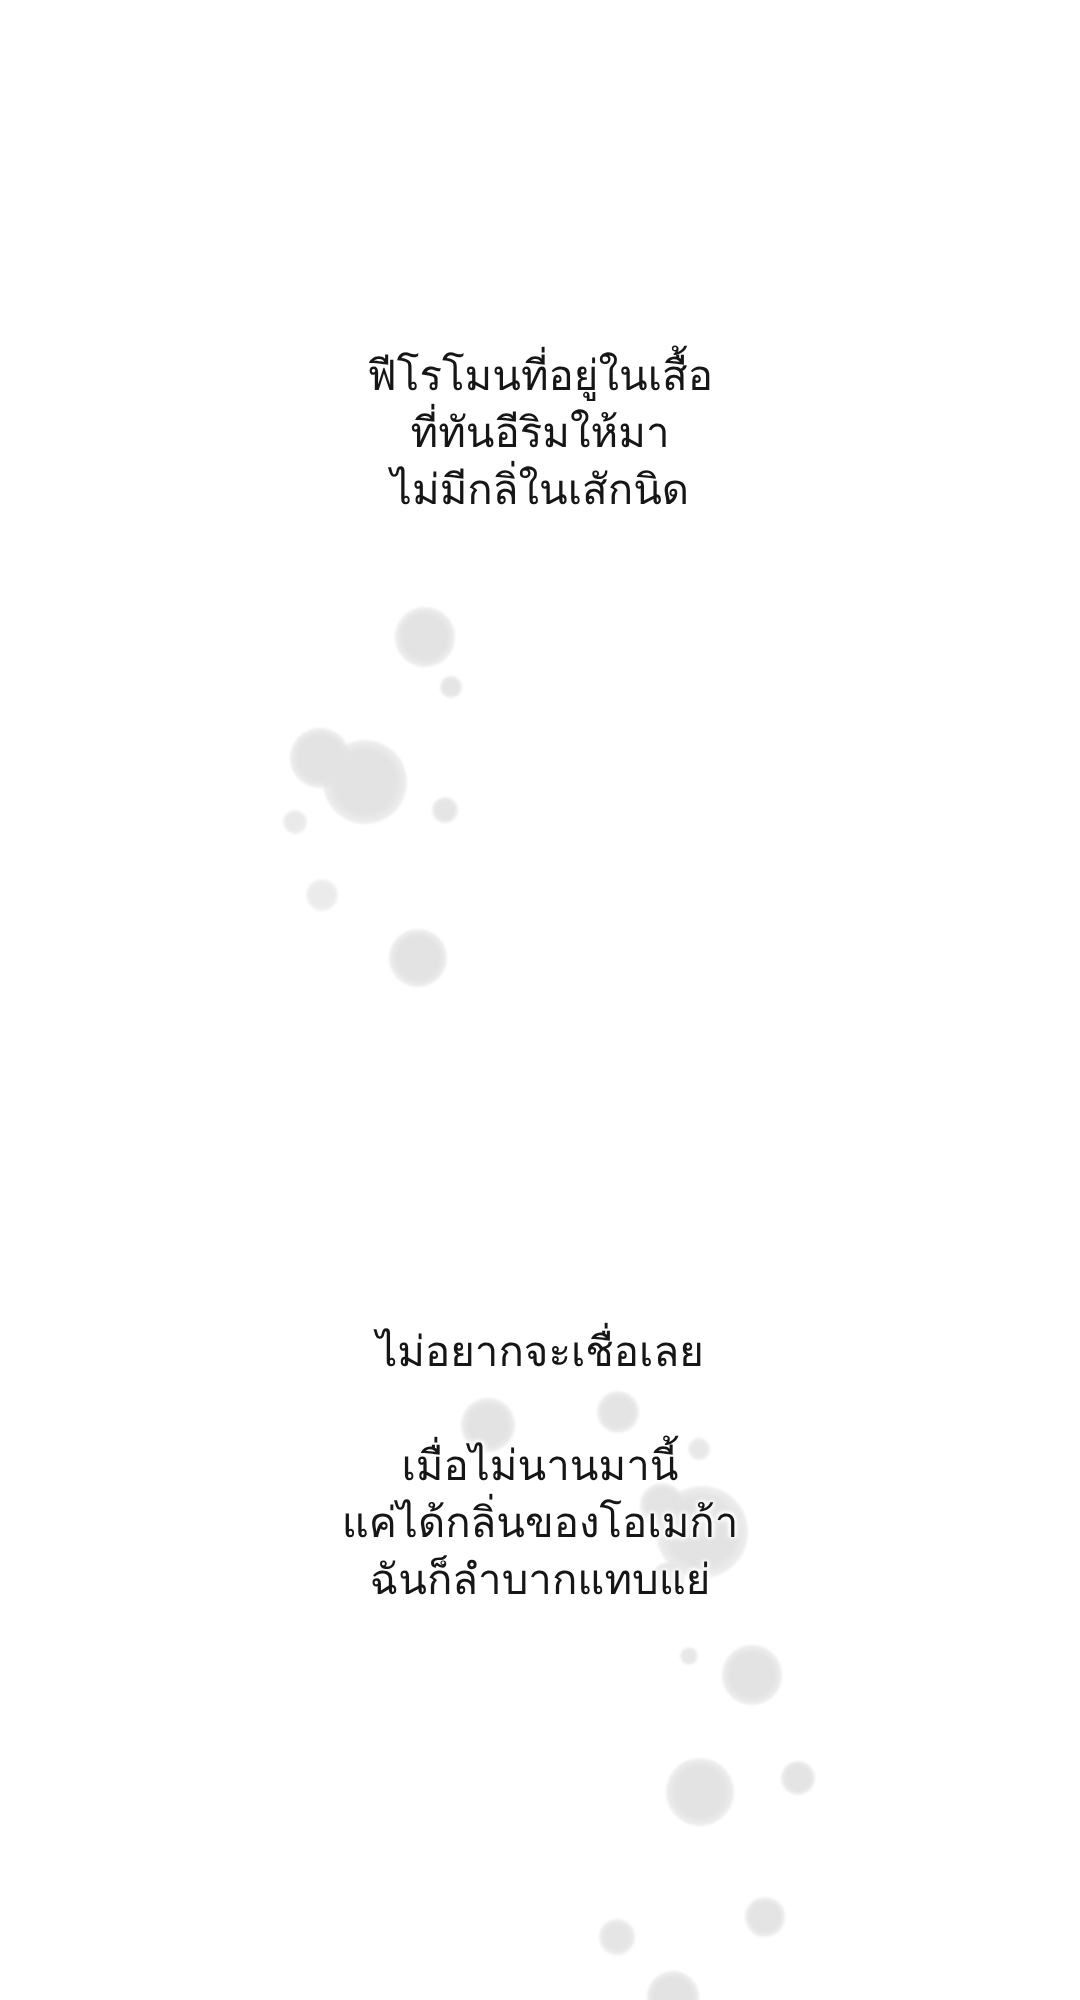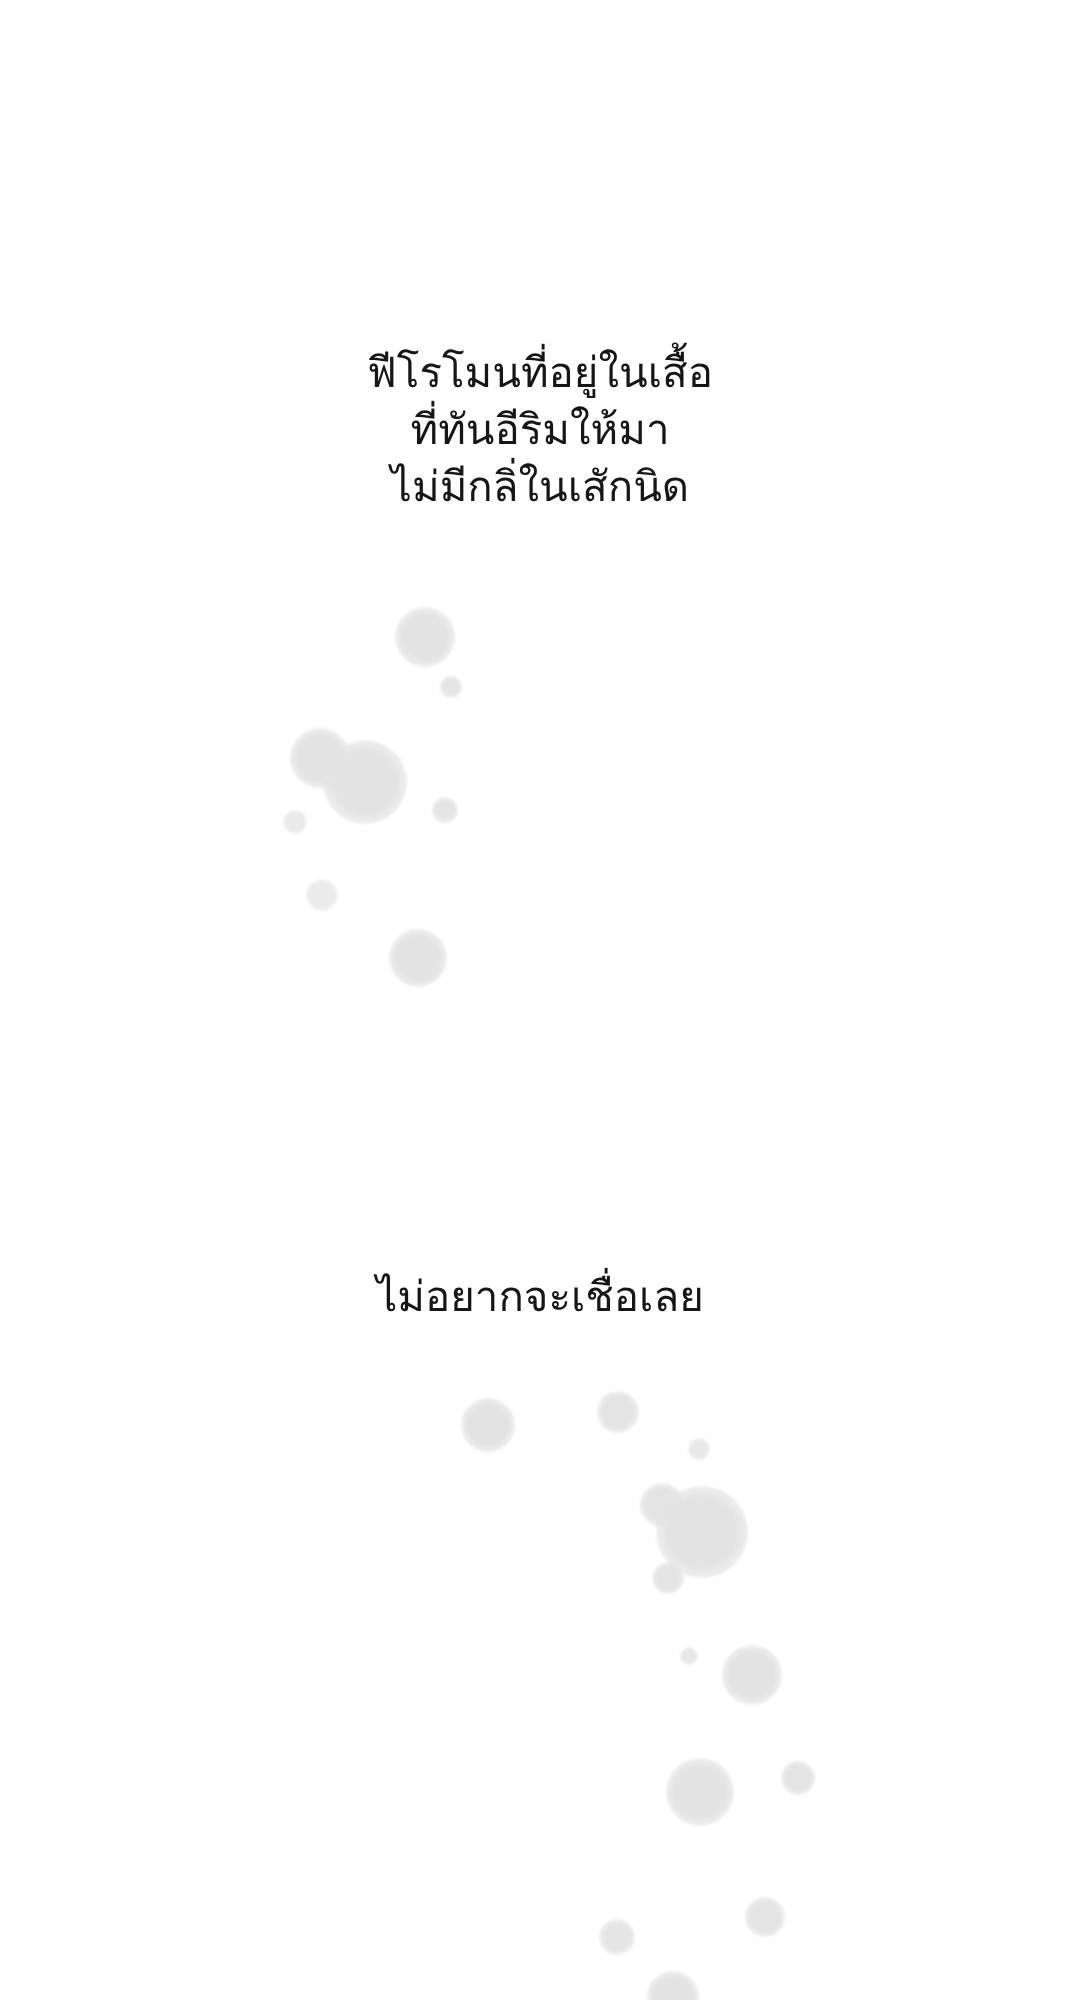--- a/index.html
+++ b/index.html
@@ -6,21 +6,21 @@
     margin: 0;
     padding: 0;
     background: #ffffff;
   }
   .page {
     position: relative;
     width: 1080px;
     height: 2000px;
     background: var(--page-bg, #ffffff);
     overflow: hidden;
-    font-family: Liberation Mono, monospace;
+    font-family: Liberation Serif, serif;
   }
   .splatter-layer {
     position: absolute;
     inset: 0;
     z-index: 1;
   }
   .splat {
     position: absolute;
     border-radius: 50%;
     background: radial-gradient(circle,
@@ -39,21 +39,21 @@
     color: var(--text-color, #161616);
     font-size: 42px;
     line-height: 57px;
     
     text-shadow:
       0 0 5px #ffffff, 0 0 5px #ffffff,
       0 0 5px #ffffff, 0 0 5px #ffffff,
       0 0 8px #ffffff, 0 0 8px #ffffff;
   }
   .caption-1 { top: 348px; }
-  .caption-2 { top: 1272px; }
+  .caption-2 { top: 1324px; }
   .caption-3 { top: 1438px; }
   .caption .line { white-space: nowrap; }
 </style>
 </head>
 <body>
 
 <div class="page">
 
   <div class="splatter-layer">
       <div class="splat" style="left: 395px; top: 607px; width: 60px; height: 60px; opacity: 1;"></div>
@@ -82,14 +82,19 @@
   <div class="caption caption-1">
     <div class="line">ฟีโรโมนที่อยู่ในเสื้อ</div>
     <div class="line">ที่ทันอีริมให้มา</div>
     <div class="line">ไม่มีกลิ่ในเสักนิด</div>
   </div>
 
   <div class="caption caption-2">
     <div class="line">ไม่อยากจะเชื่อเลย</div>
   </div>
 
+  <div class="caption caption-3">
+    <div class="line">เมื่อไม่นานมานี้</div>
+    <div class="line">แค่ได้กลิ่นของโอเมก้า</div>
+    <div class="line">ฉันก็ลำบากแทบแย่</div>
+  </div>
 
 </div>
 
 </body></html>

